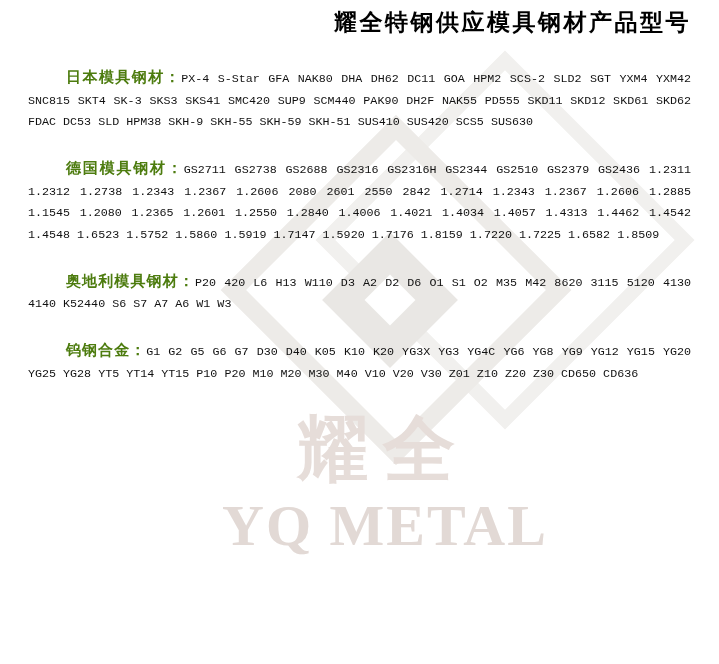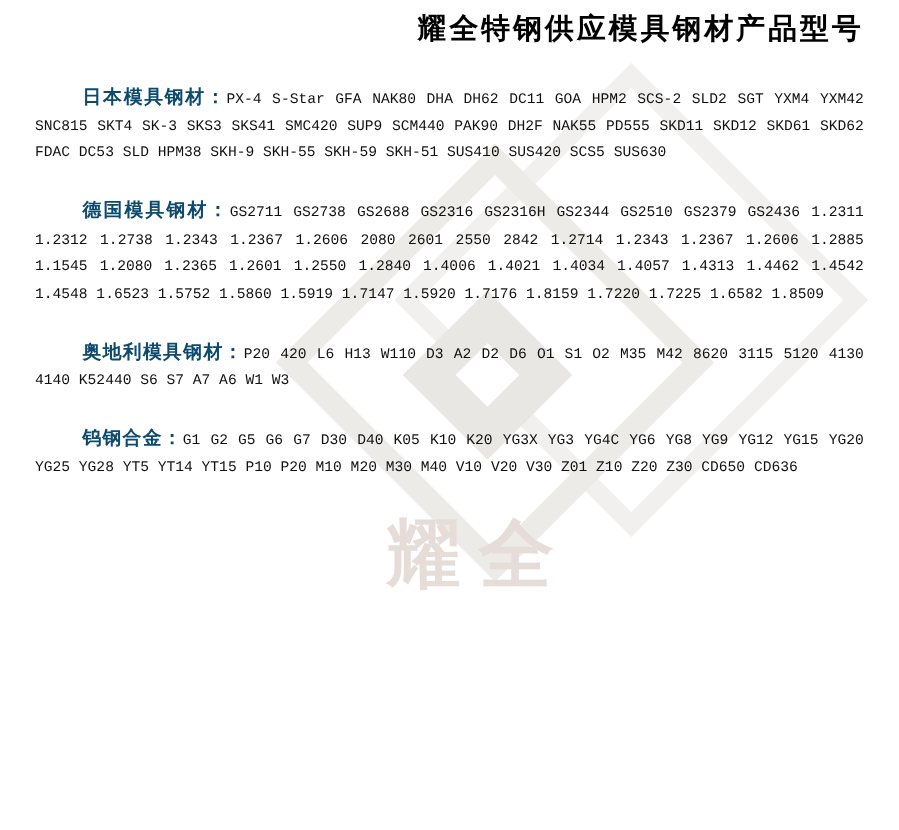--- a/index.html
+++ b/index.html
@@ -34,21 +34,21 @@
     position:absolute;left:372px;top:282px;
     width:36px;height:36px;
     background:#ffffff;
     transform:rotate(45deg);
   }
   .wm-cn{
     position:absolute;left:383px;top:414px;
     transform:translateX(-50%);
     font-family:"Liberation Serif", serif;
     font-weight:bold;
-    font-size:60px;line-height:1;
+    font-size:72px;line-height:1;
     letter-spacing:14px;
     color:#e6ddd9;
     white-space:nowrap;
   }
   .wm-en{
     position:absolute;left:385px;top:494px;
     transform:translateX(-50%);
     font-family:"Liberation Serif", serif;
     font-weight:bold;
     font-size:58px;line-height:1.1;
@@ -75,21 +75,21 @@
     color:#111111;
     text-align:justify;
     text-indent:38px;
   }
   .section:last-child{margin-bottom:0;}
   .label{
     font-family:"Liberation Serif", serif;
     font-weight:bold;
     font-size:15px;
     line-height:1;
-    color:#0c4a6e;
+    color:#4d7c0f;
   }
   .body{color:#111111;}
   .spell{
     text-decoration-line:underline;
     text-decoration-style:wavy;
     text-decoration-color:#ff2a2a;
     text-decoration-thickness:1px;
     text-underline-offset:3px;
     text-decoration-skip-ink:none;
   }
@@ -98,20 +98,21 @@
 <body>
 
 <div class="page">
 
   <div class="watermark" aria-hidden="true">
     <div class="wm-d2"></div>
     <div class="wm-d1"></div>
     <div class="wm-core"></div>
     <div class="wm-hole"></div>
     <div class="wm-cn">耀全</div>
+    <div class="wm-en">YQ METAL</div>
   </div>
 
   <div class="content">
     <h1 class="title">耀全特钢供应模具钢材产品型号</h1>
     <div id="sections">
   <p class="section"><span class="label">日本模具钢材：</span><span class="body">PX-4 S-Star GFA NAK80 DHA DH62 DC11 GOA HPM2 SCS-2 SLD2 SGT YXM4 YXM42 SNC815 SKT4 SK-3 SKS3 SKS41 SMC420 SUP9 SCM440 PAK90 DH2F NAK55 PD555 SKD11 SKD12 SKD61 SKD62 FDAC DC53 SLD HPM38 SKH-9 SKH-55 SKH-59 SKH-51 SUS410 SUS420 SCS5 SUS630</span></p>
 
 
 
   <p class="section"><span class="label">德国模具钢材：</span><span class="body">GS2711 GS2738 GS2688 GS2316 GS2316H GS2344 GS2510 GS2379 GS2436 1.2311 1.2312 1.2738 1.2343 1.2367 1.2606 2080 2601 2550 2842 1.2714 1.2343 1.2367 1.2606 1.2885 1.1545 1.2080 1.2365 1.2601 1.2550 1.2840 1.4006 1.4021 1.4034 1.4057 1.4313 1.4462 1.4542 1.4548 1.6523 1.5752 1.5860 1.5919 1.7147 1.5920 1.7176 1.8159 1.7220 1.7225 1.6582 1.8509</span></p>

